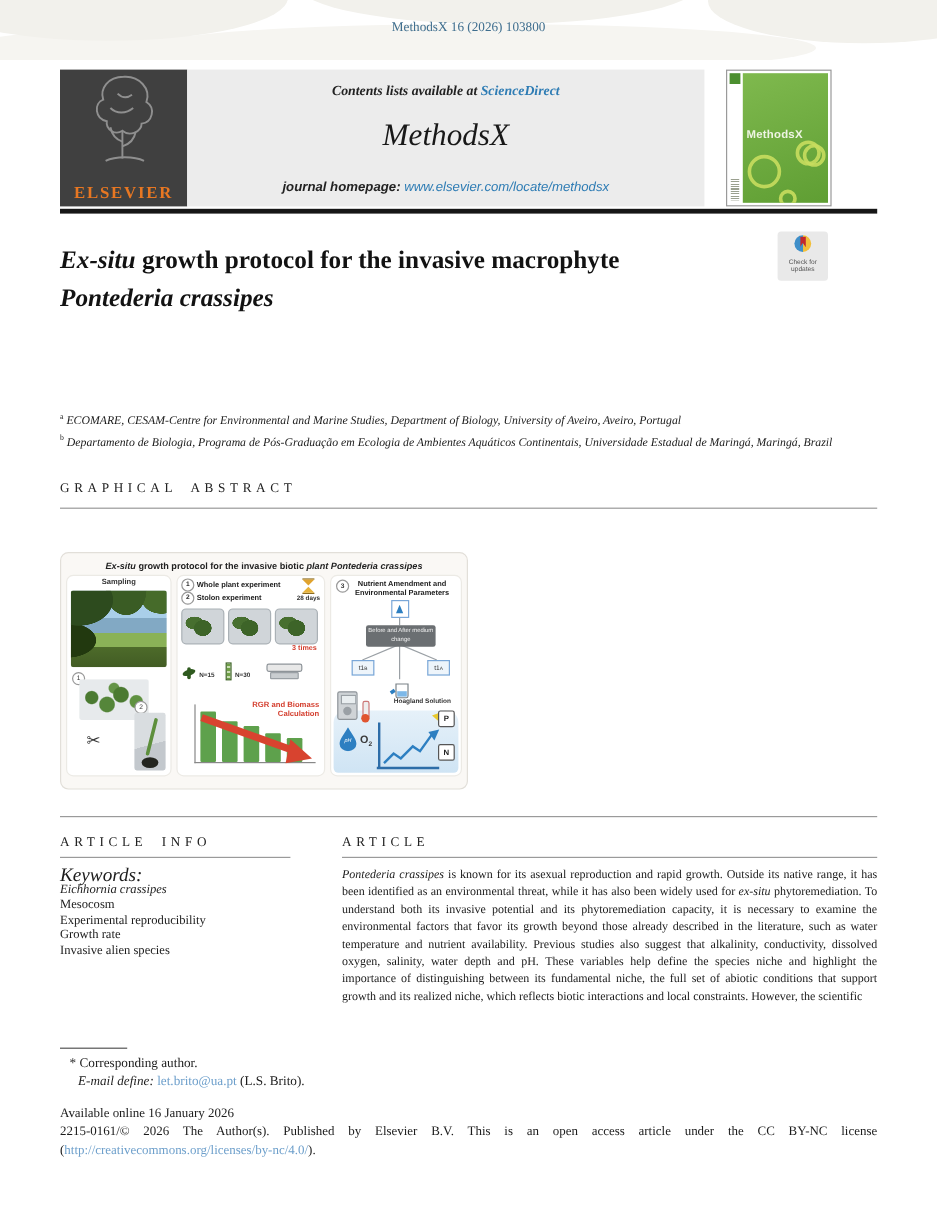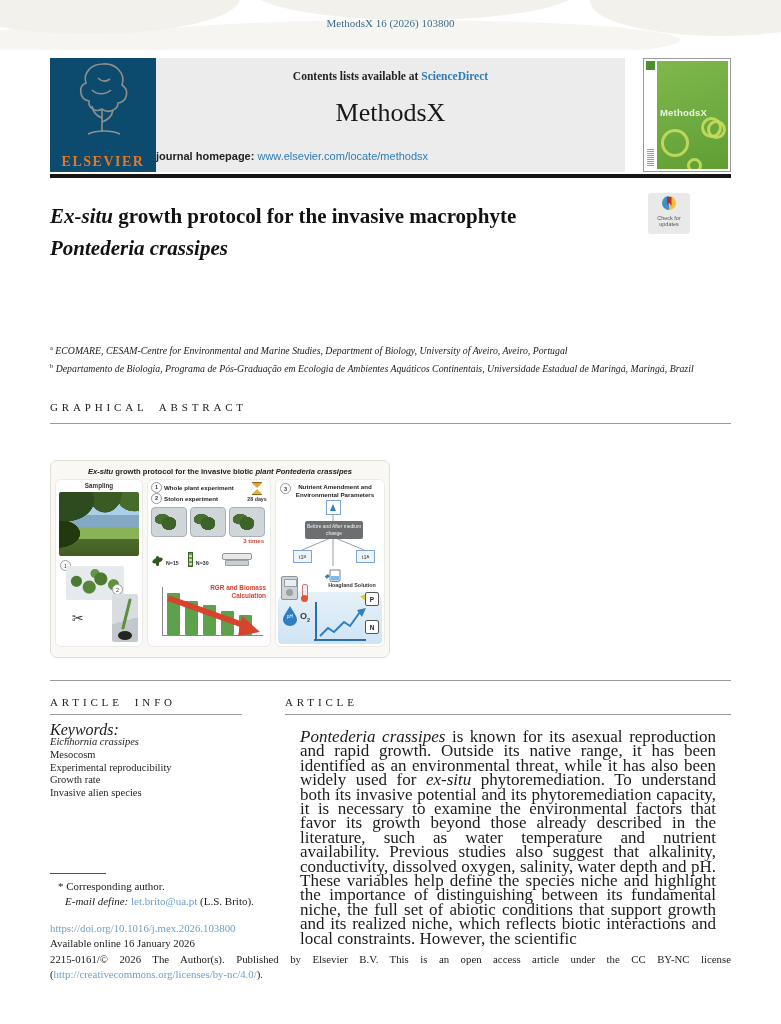--- a/index.html
+++ b/index.html
@@ -12,28 +12,28 @@
   .cl2{left:250px;top:-42px;width:330px;height:62px;}
   .cl3{left:590px;top:-34px;width:260px;height:70px;}
   .cl4{left:120px;top:20px;width:560px;height:40px;background:#f6f5f1;}
   .cl5{left:-40px;top:26px;width:240px;height:36px;background:#f6f5f1;}
 
   .citation{position:absolute;top:17px;left:0;width:100%;text-align:center;
             font-size:11px;color:#3f6e8e;text-decoration:none;}
 
   
   .header{position:absolute;top:58px;left:50px;width:681px;height:114px;display:flex;}
-  .logo-box{width:106px;background:#0c4a6e;position:relative;}
+  .logo-box{width:106px;background:#404040;position:relative;}
   .tree-svg{position:absolute;left:18px;top:0px;}
   .els-text{position:absolute;left:0;bottom:2px;width:100%;text-align:center;
             color:#e87722;font-size:14px;letter-spacing:1.5px;font-weight:600;}
-  .band{width:469px;background:#ececec;position:relative;}
+  .band{width:431px;background:#ececec;position:relative;font-style:italic;}
   .contents-line{position:absolute;top:12px;width:100%;text-align:center;font-size:11.5px;font-weight:600;color:#222;}
   .jtitle{position:absolute;top:40px;width:100%;text-align:center;font-size:26px;color:#181818;}
-  .homepage{position:absolute;bottom:10px;width:100%;text-align:left;
+  .homepage{position:absolute;bottom:10px;width:100%;text-align:center;
             font-family:"Liberation Sans","DejaVu Sans",sans-serif;font-size:11px;font-weight:600;color:#222;}
   .lnk-bright{color:#2e7cb4;text-decoration:none;font-weight:400;}
   .contents-line .lnk-bright{font-weight:600;}
   .gap{width:18px;background:#fff;}
   .cover{width:88px;position:relative;background:#fff;border:1px solid #9a9a9a;box-sizing:border-box;}
   .cover-strip{position:absolute;left:2px;top:2px;bottom:2px;width:10px;background:#fff;}
   .cover-tab{position:absolute;left:2px;top:2px;width:9px;height:9px;background:#4c8f2f;}
   .cover-bar{position:absolute;left:3px;bottom:4px;width:7px;height:18px;
              background:repeating-linear-gradient(#9aa08f 0 1px,#fff 1px 2px);}
   .cover-main{position:absolute;left:13px;top:2px;right:2px;bottom:2px;overflow:hidden;
@@ -186,21 +186,21 @@
           font-size:6.5px;font-weight:700;color:#222;display:flex;align-items:center;justify-content:center;}
   .pbox{top:112px;} .nbox{top:140px;}
 
   
   .info-col{position:absolute;top:696px;left:50px;width:192px;}
   .abs-col{position:absolute;top:696px;left:285px;width:446px;}
   .r-col{margin-top:6px;margin-bottom:8px;}
   .kw-label{font-style:italic;font-size:16px;line-height:13px;}
   .kw{font-size:10.5px;line-height:12.8px;}
   .kw-i{font-style:italic;}
-  .abstract{margin:15px;font-size:17px;line-height:14.4px;text-align:justify;color:#1b1b1b;}
+  .abstract{margin:0;font-size:10px;line-height:14.4px;text-align:justify;color:#1b1b1b;}
 
   .fn-rule{position:absolute;top:873px;left:50px;width:56px;height:1px;background:#555;}
   .footnote{position:absolute;top:879px;left:50px;width:520px;font-size:11px;line-height:15px;}
   .fn1{padding-left:8px;}
   .fn2{padding-left:15px;}
   .lnk-light{color:#6d9fcb;text-decoration:none;}
   .footer{position:absolute;top:921px;left:50px;width:681px;font-size:10.8px;line-height:15.3px;color:#1b1b1b;}
   .doi{display:block;}
   .copyright{margin:0;text-align:justify;}
 </style>
@@ -406,18 +406,17 @@
     <p class="abstract"><i>Pontederia crassipes</i><span> is known for its asexual reproduction and rapid growth. Outside its native range, it has been identified as an environmental threat, while it has also been widely used for </span><i>ex-situ</i><span> phytoremediation. To understand both its invasive potential and its phytoremediation capacity, it is necessary to examine the environmental factors that favor its growth beyond those already described in the literature, such as water temperature and nutrient availability. Previous studies also suggest that alkalinity, conductivity, dissolved oxygen, salinity, water depth and pH. These variables help define the species niche and highlight the importance of distinguishing between its fundamental niche, the full set of abiotic conditions that support growth and its realized niche, which reflects biotic interactions and local constraints. However, the scientific</span></p>
   </div>
 
   <div class="fn-rule"></div>
   <div class="footnote">
     <div class="fn1">* Corresponding author.</div>
     <div class="fn2"><i>E-mail define:</i><span> </span><span class="lnk-light">let.brito@ua.pt</span><span> (L.S. Brito).</span></div>
   </div>
 
   <div class="footer">
-    <a class="doi lnk-light">https://doi.org/10.1016/j.mex.2026.103800</a>
     <div>Available online 16 January 2026</div>
     <p class="copyright"><span>2215-0161/© 2026 The Author(s). Published by Elsevier B.V. This is an open access article under the CC BY-NC license (</span><span class="lnk-light">http://creativecommons.org/licenses/by-nc/4.0/</span><span>).</span></p>
   </div>
 
 </div>
 
 </body></html>

